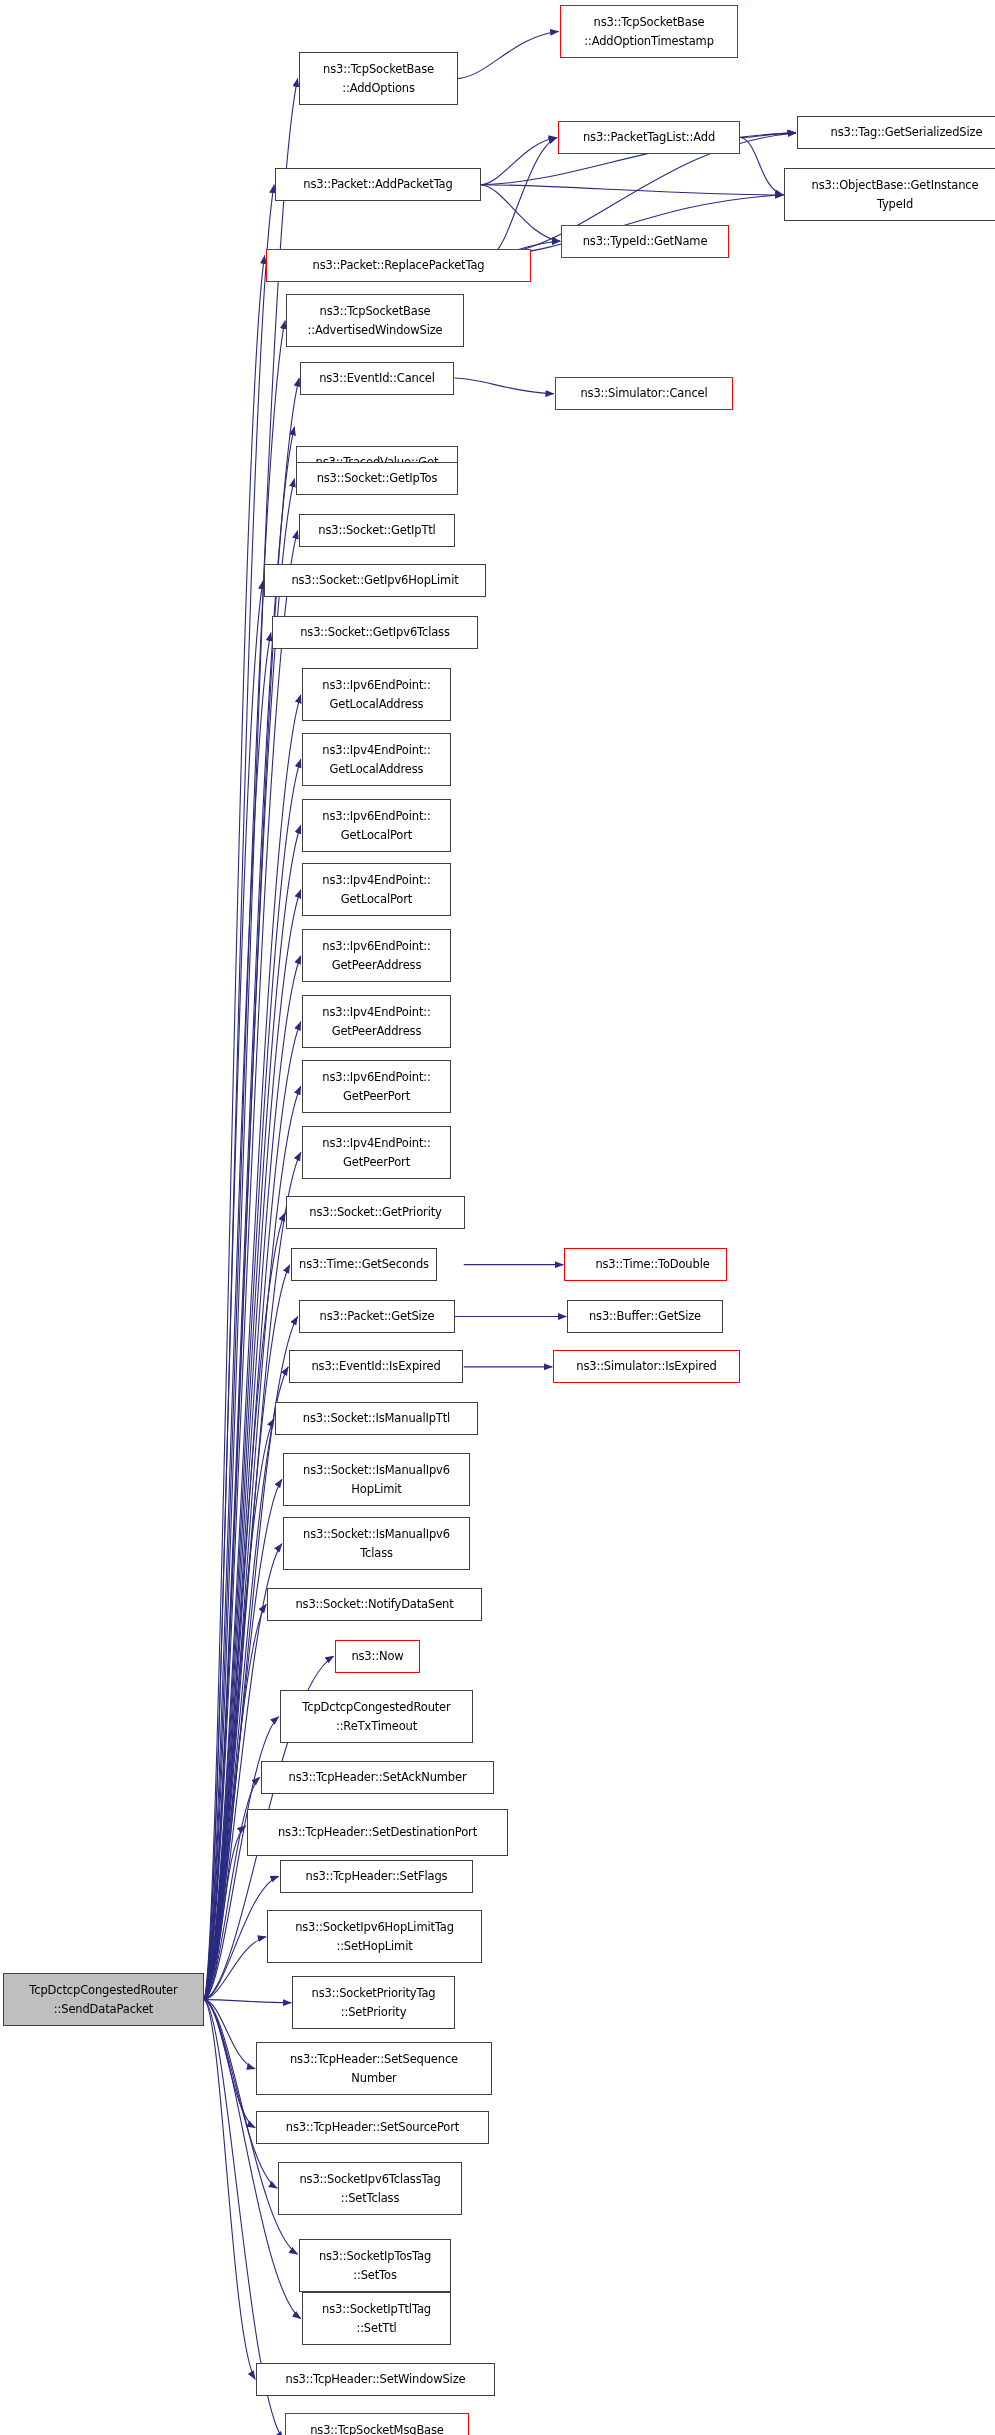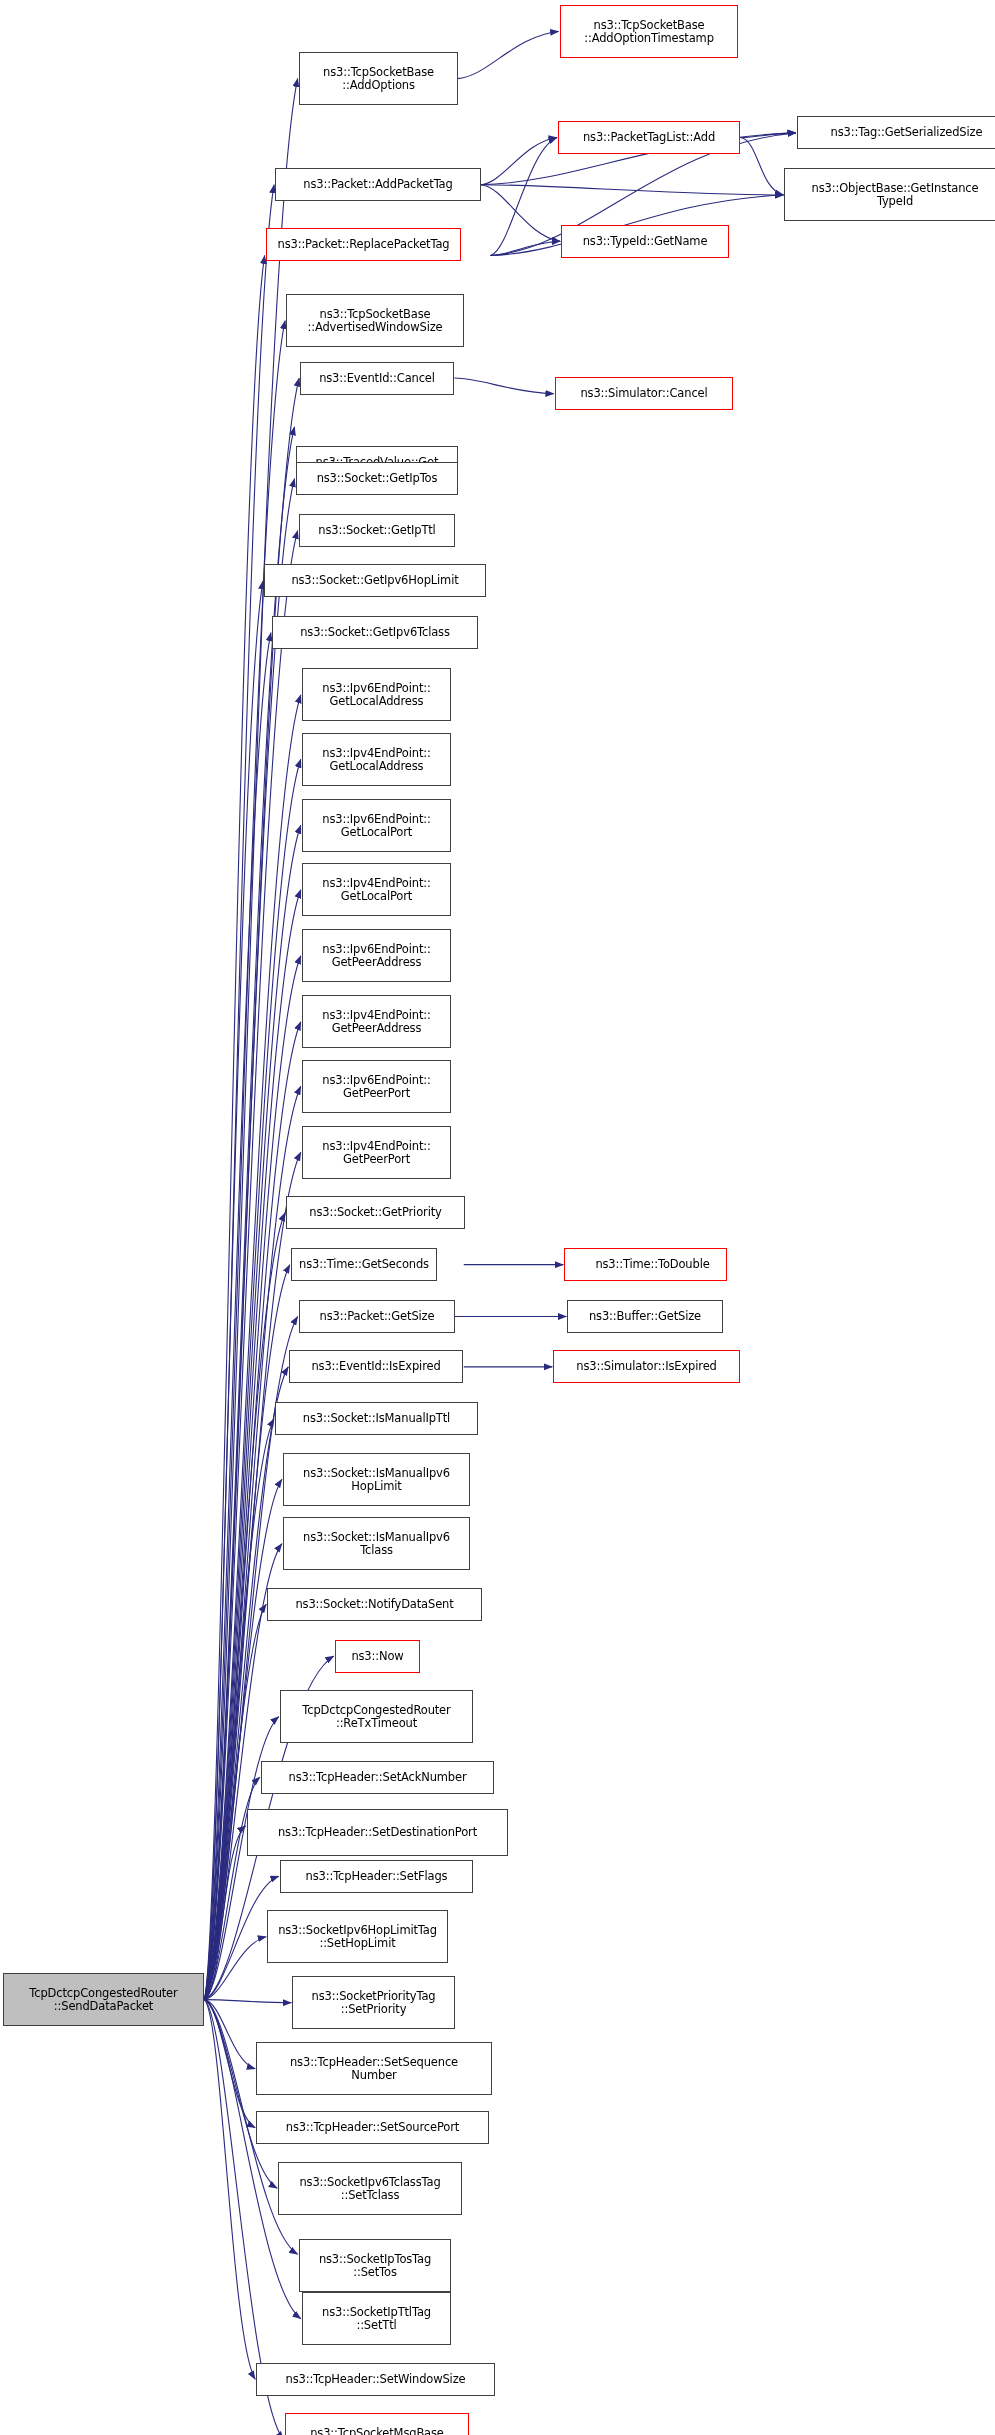--- a/index.html
+++ b/index.html
@@ -29,21 +29,21 @@
     position: absolute;
     box-sizing: border-box;
     display: flex;
     align-items: center;
     justify-content: center;
     text-align: center;
     background: #ffffff;
     border: 1px solid #404040;
     color: #000000;
     font-size: 11.5px;
-    line-height: 13px;
+    line-height: 19px;
     letter-spacing: -0.15px;
     white-space: pre-line;
     padding: 0 2px;
     z-index: 3;
   }
   .node.red {
     border-color: #ff0000;
     border-width: 1.5px;
   }
   .node.root {
@@ -125,21 +125,21 @@
       <div class="node" style="left: 299px; top: 52px; width: 159px; height: 53px;"><span>ns3::TcpSocketBase
 ::AddOptions</span></div>
       <div class="node red" style="left: 560px; top: 5px; width: 178px; height: 53px;"><span>ns3::TcpSocketBase
 ::AddOptionTimestamp</span></div>
       <div class="node" style="left: 275px; top: 168px; width: 206px; height: 33px;"><span>ns3::Packet::AddPacketTag</span></div>
       <div class="node red" style="left: 558px; top: 121px; width: 182px; height: 33px;"><span>ns3::PacketTagList::Add</span></div>
       <div class="node" style="left: 797px; top: 116px; width: 219px; height: 33px;"><span>ns3::Tag::GetSerializedSize</span></div>
       <div class="node" style="left: 784px; top: 168px; width: 222px; height: 53px;"><span>ns3::ObjectBase::GetInstance
 TypeId</span></div>
       <div class="node red" style="left: 561px; top: 225px; width: 168px; height: 33px;"><span>ns3::TypeId::GetName</span></div>
-      <div class="node red" style="left: 266px; top: 228px; width: 195px; height: 33px;"><span>ns3::Packet::ReplacePacketTag</span></div>
+      <div class="node red" style="left: 266px; top: 249px; width: 265px; height: 33px;"><span>ns3::Packet::ReplacePacketTag</span></div>
       <div class="node" style="left: 286px; top: 294px; width: 178px; height: 53px;"><span>ns3::TcpSocketBase
 ::AdvertisedWindowSize</span></div>
       <div class="node" style="left: 300px; top: 362px; width: 154px; height: 33px;"><span>ns3::EventId::Cancel</span></div>
       <div class="node red" style="left: 555px; top: 377px; width: 178px; height: 33px;"><span>ns3::Simulator::Cancel</span></div>
       <div class="node" style="left: 296px; top: 410px; width: 162px; height: 33px; margin-top: 36px;"><span>ns3::TracedValue::Get</span></div>
       <div class="node" style="left: 296px; top: 462px; width: 162px; height: 33px;"><span>ns3::Socket::GetIpTos</span></div>
       <div class="node" style="left: 299px; top: 514px; width: 156px; height: 33px;"><span>ns3::Socket::GetIpTtl</span></div>
       <div class="node" style="left: 264px; top: 564px; width: 222px; height: 33px;"><span>ns3::Socket::GetIpv6HopLimit</span></div>
       <div class="node" style="left: 272px; top: 616px; width: 206px; height: 33px;"><span>ns3::Socket::GetIpv6Tclass</span></div>
       <div class="node" style="left: 302px; top: 668px; width: 149px; height: 53px;"><span>ns3::Ipv6EndPoint::
@@ -170,21 +170,21 @@
 HopLimit</span></div>
       <div class="node" style="left: 283px; top: 1517px; width: 187px; height: 53px;"><span>ns3::Socket::IsManualIpv6
 Tclass</span></div>
       <div class="node" style="left: 267px; top: 1588px; width: 215px; height: 33px;"><span>ns3::Socket::NotifyDataSent</span></div>
       <div class="node red" style="left: 335px; top: 1640px; width: 85px; height: 33px;"><span>ns3::Now</span></div>
       <div class="node" style="left: 280px; top: 1690px; width: 193px; height: 53px;"><span>TcpDctcpCongestedRouter
 ::ReTxTimeout</span></div>
       <div class="node" style="left: 261px; top: 1761px; width: 233px; height: 33px;"><span>ns3::TcpHeader::SetAckNumber</span></div>
       <div class="node" style="left: 247px; top: 1809px; width: 261px; height: 47px;"><span>ns3::TcpHeader::SetDestinationPort</span></div>
       <div class="node" style="left: 280px; top: 1860px; width: 193px; height: 33px;"><span>ns3::TcpHeader::SetFlags</span></div>
-      <div class="node" style="left: 267px; top: 1910px; width: 181px; height: 53px;"><span>ns3::SocketIpv6HopLimitTag
+      <div class="node" style="left: 267px; top: 1910px; width: 215px; height: 53px;"><span>ns3::SocketIpv6HopLimitTag
 ::SetHopLimit</span></div>
       <div class="node" style="left: 292px; top: 1976px; width: 163px; height: 53px;"><span>ns3::SocketPriorityTag
 ::SetPriority</span></div>
       <div class="node" style="left: 256px; top: 2042px; width: 236px; height: 53px;"><span>ns3::TcpHeader::SetSequence
 Number</span></div>
       <div class="node" style="left: 256px; top: 2111px; width: 233px; height: 33px;"><span>ns3::TcpHeader::SetSourcePort</span></div>
       <div class="node" style="left: 278px; top: 2162px; width: 184px; height: 53px;"><span>ns3::SocketIpv6TclassTag
 ::SetTclass</span></div>
       <div class="node" style="left: 299px; top: 2228px; width: 152px; height: 53px; margin-top: 11px;"><span>ns3::SocketIpTosTag
 ::SetTos</span></div>

